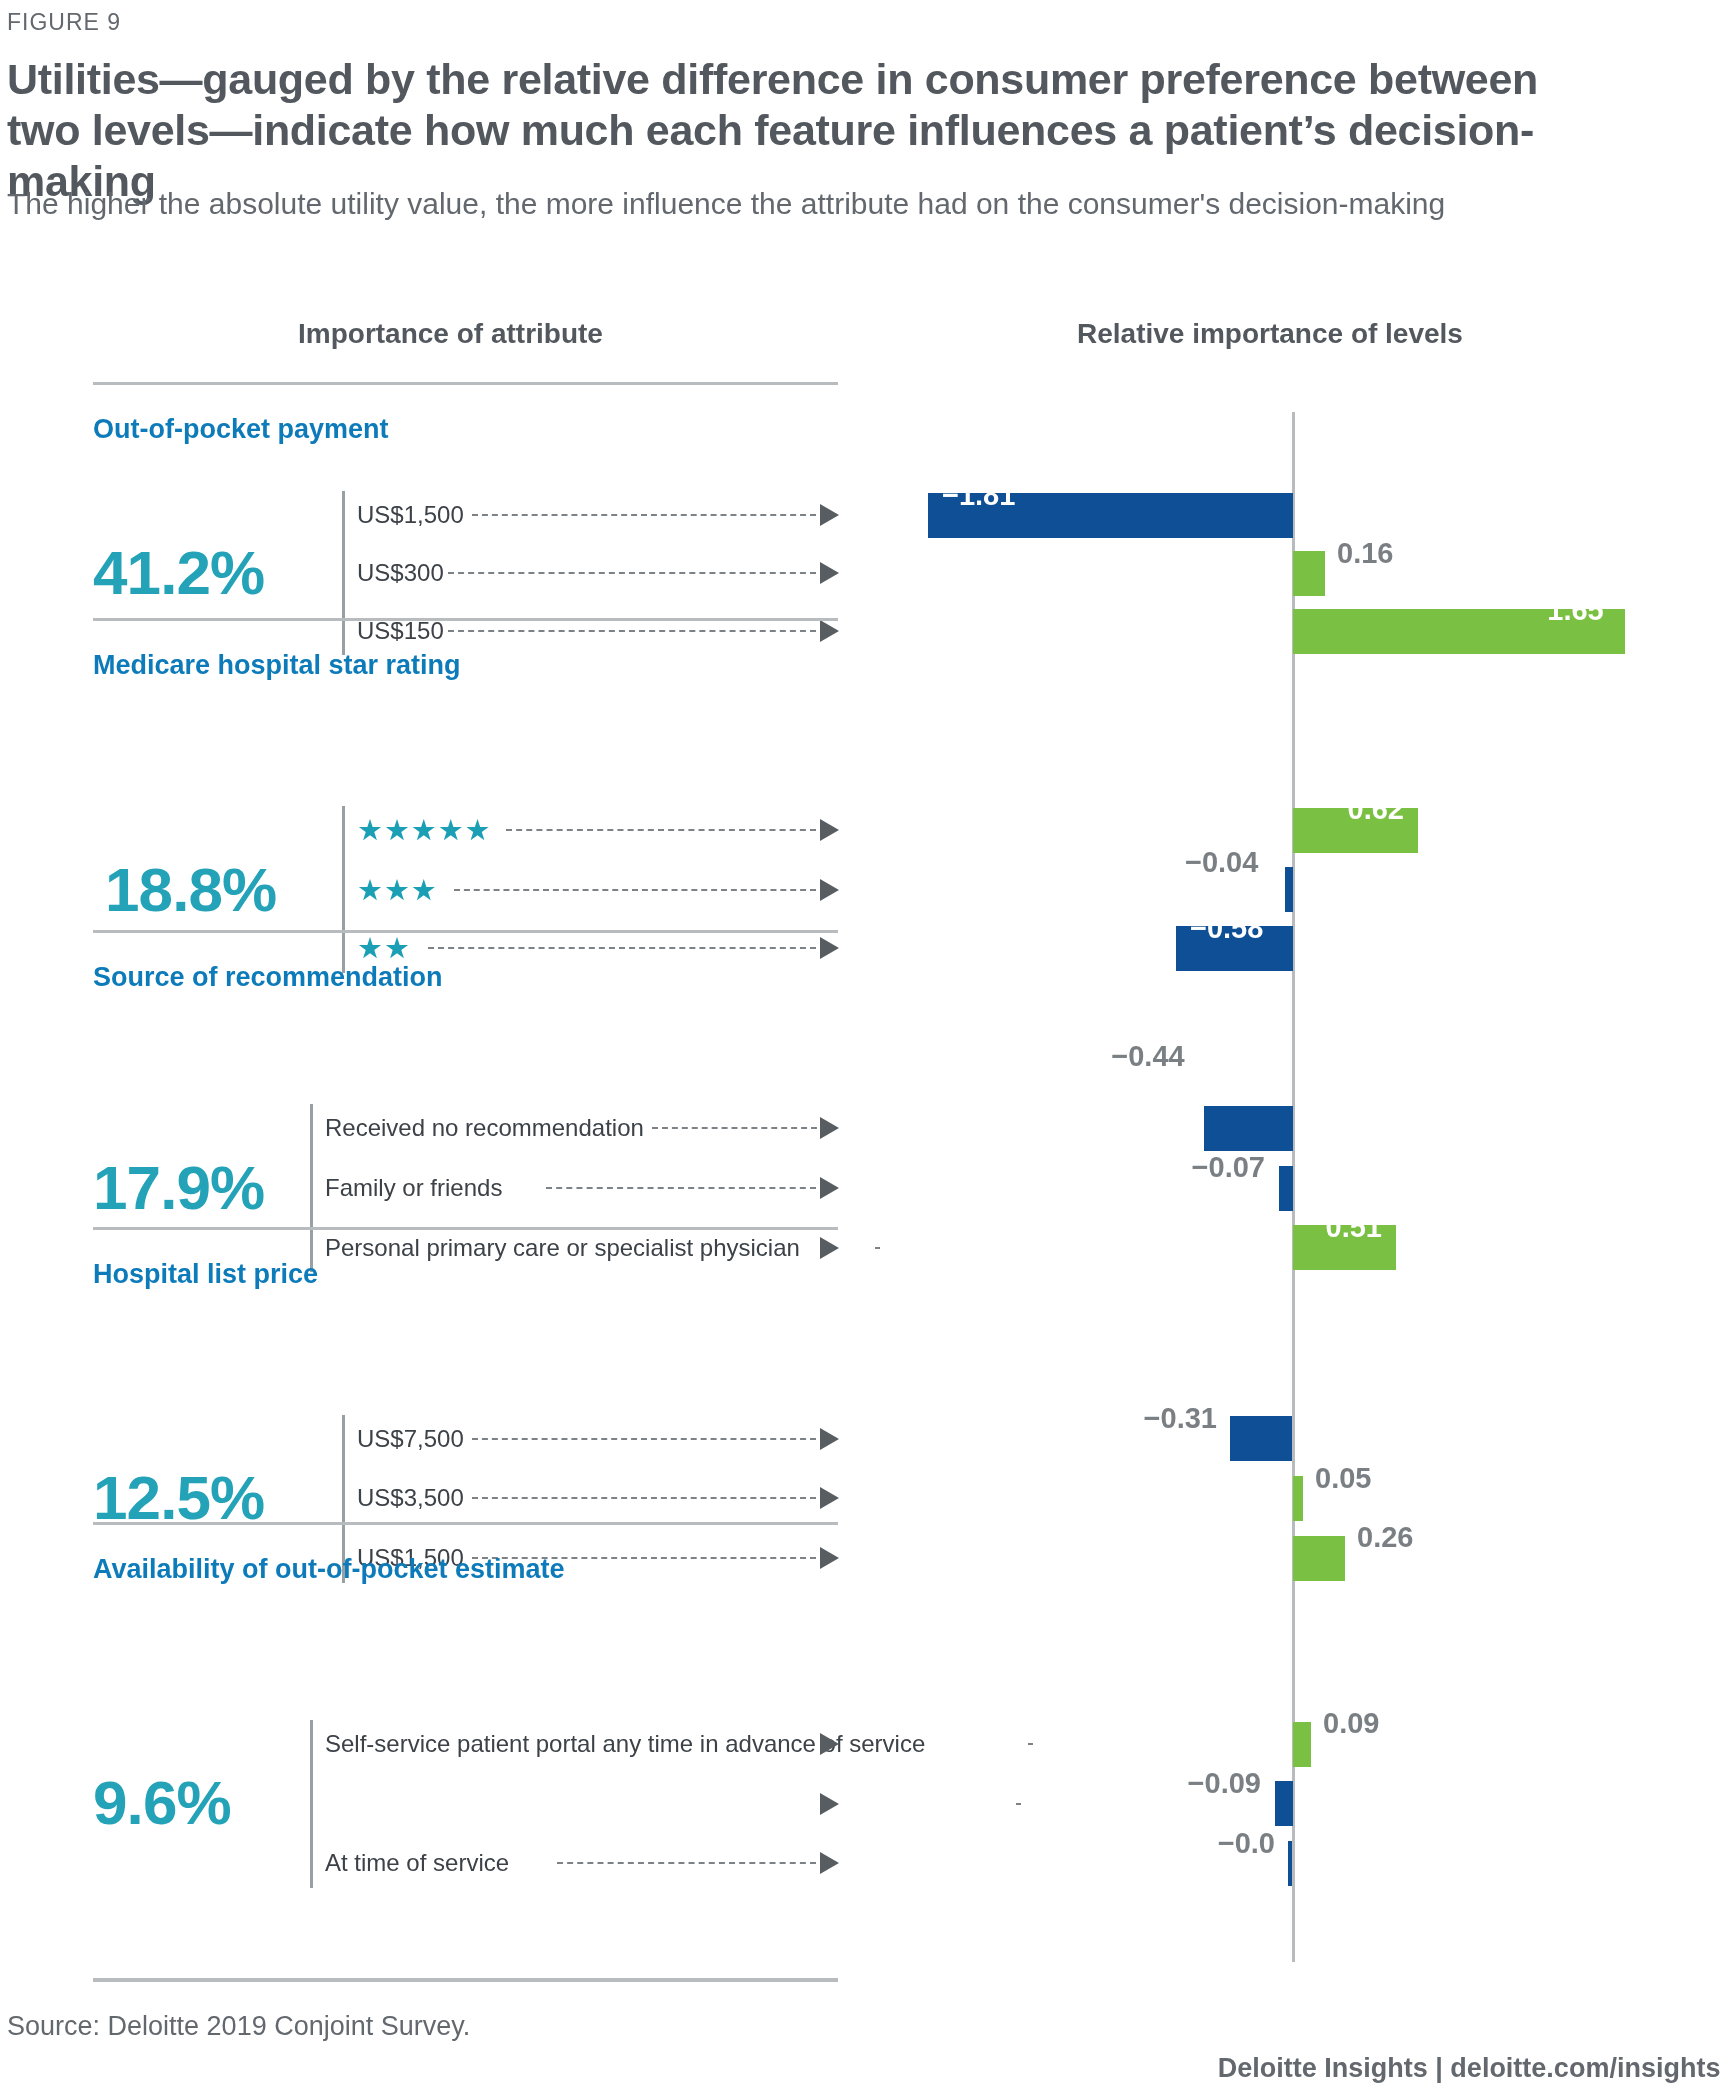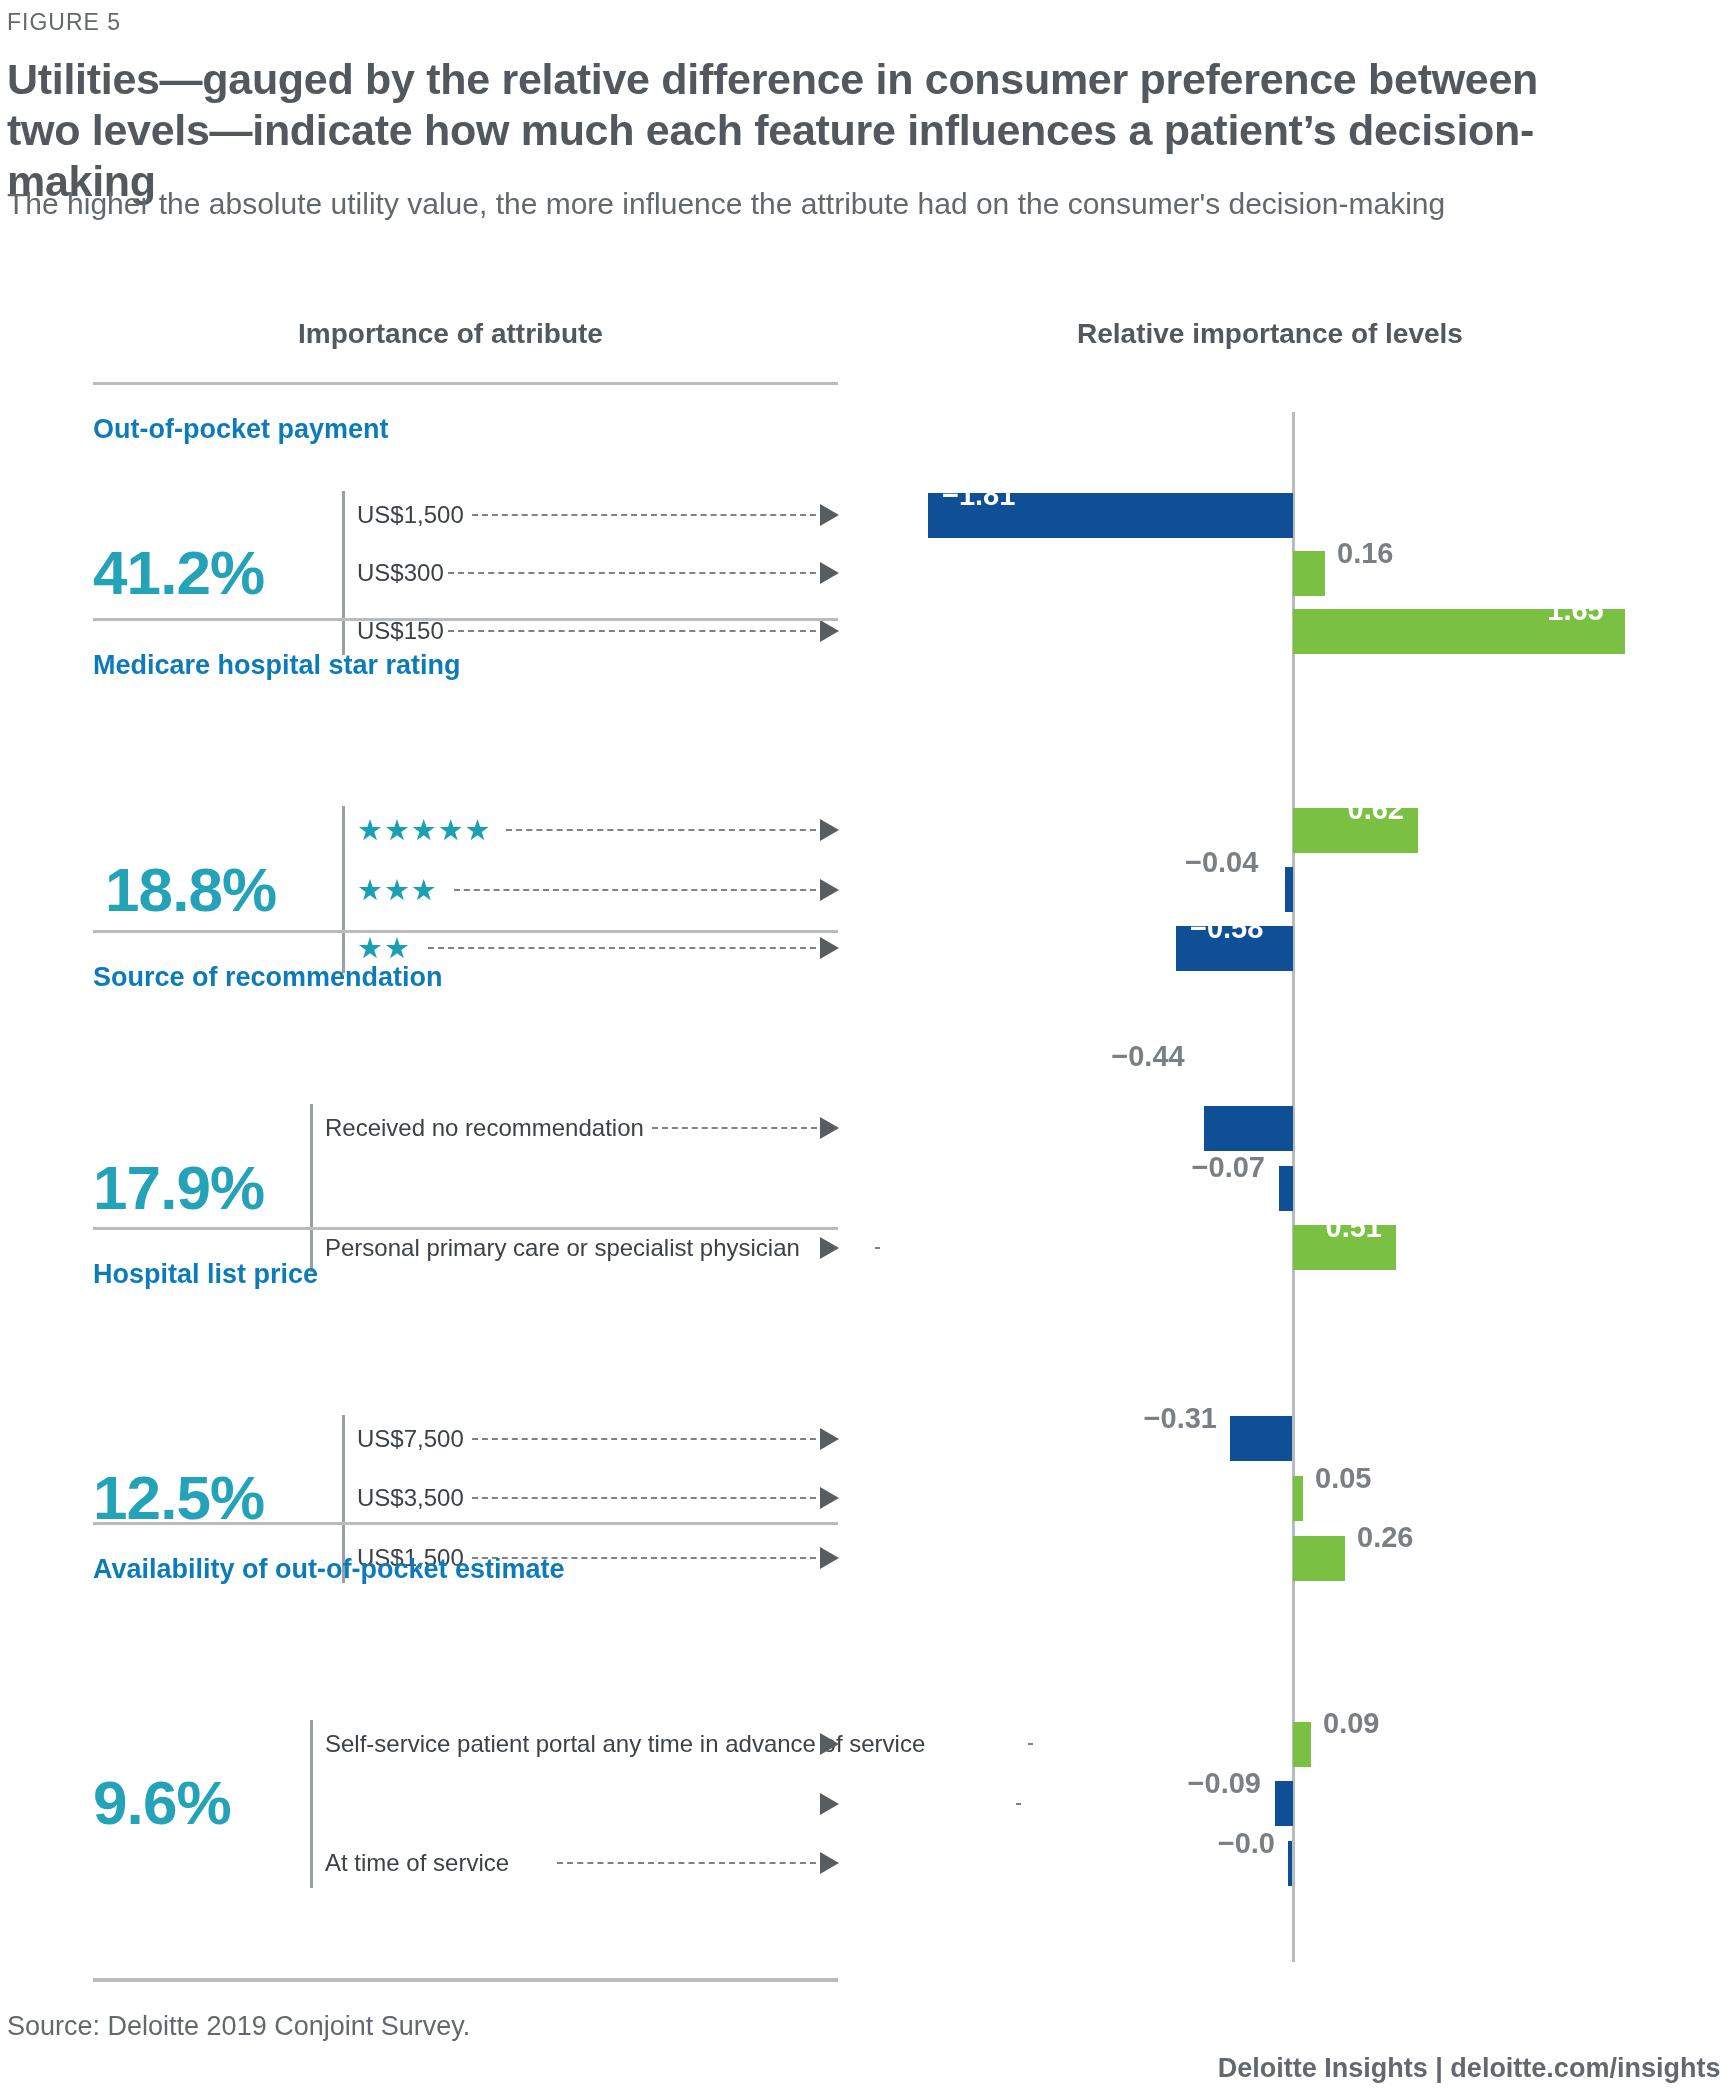--- a/index.html
+++ b/index.html
@@ -113,21 +113,21 @@
     position:absolute;right:8.6px;top:2053px;
     font-size:27px;font-weight:700;color:#63686e;
     white-space:nowrap;
   }
 </style>
 </head>
 <body>
 
 <div class="page">
 
-  <div class="fig-label">FIGURE 5</div>
+  <div class="fig-label">FIGURE 9</div>
   <div class="title">Utilities—gauged by the relative difference in consumer preference between two levels—indicate how much each feature influences a patient’s decision-making</div>
   <div class="subtitle">The higher the absolute utility value, the more influence the attribute had on the consumer's decision-making</div>
 
   <div class="col-head left">Importance of attribute</div>
   <div class="col-head right">Relative importance of levels</div>
 
   <div class="chart" id="chart-body">
     <div class="axis-line"></div>
   <div class="divider" style="top: 382px;"></div>
       <div class="attr-name" style="top: 414px;">Out-of-pocket payment</div>
@@ -183,20 +183,25 @@
       <div class="attr-name" style="top: 962px;">Source of recommendation</div>
       <div class="pct" style="top: 1152px;">17.9%</div>
       <div class="vrule" style="left: 310px; top: 1104px; height: 168px;"></div>
       <div class="level-row" style="left: 325px; top: 1104px; width: 514px;">
         <span class="level-label" style="right: auto; left: 0px;">Received no recommendation</span>
         <div class="leader" style="left: 327px; width: 165px;"></div>
         <div class="arrow" style="left: 495px;"></div>
       </div>
       <div class="bar neg" style="top: 1106px; left: 1204px; width: 89px;"></div>
       <div class="bar-val outside" style="top: 1056px; left: 1105px; width: 86px; text-align: center;">−0.44</div>
+      <div class="level-row" style="left: 325px; top: 1164px; width: 514px;">
+        <span class="level-label" style="right: auto; left: 0px;">Family or friends</span>
+        <div class="leader" style="left: 221px; width: 270px;"></div>
+        <div class="arrow" style="left: 495px;"></div>
+      </div>
       <div class="bar neg" style="top: 1166px; left: 1279px; width: 14px;"></div>
       <div class="bar-val outside" style="top: 1167px; left: 1179px; width: 86px; text-align: right;">−0.07</div>
       <div class="level-row" style="left: 325px; top: 1224px; width: 514px;">
         <span class="level-label" style="right: auto; left: 0px;">Personal primary care or specialist physician</span>
         <div class="leader" style="left: 550px; width: 5.2px;"></div>
         <div class="arrow" style="left: 495px;"></div>
       </div>
       <div class="bar pos" style="top: 1225px; left: 1293px; width: 103px;"></div>
       <div class="bar-val inside" style="top: 1227px; left: 1309px; text-align: right; width: 73px;">0.51</div>
       <div class="divider" style="top: 1227px;"></div>

